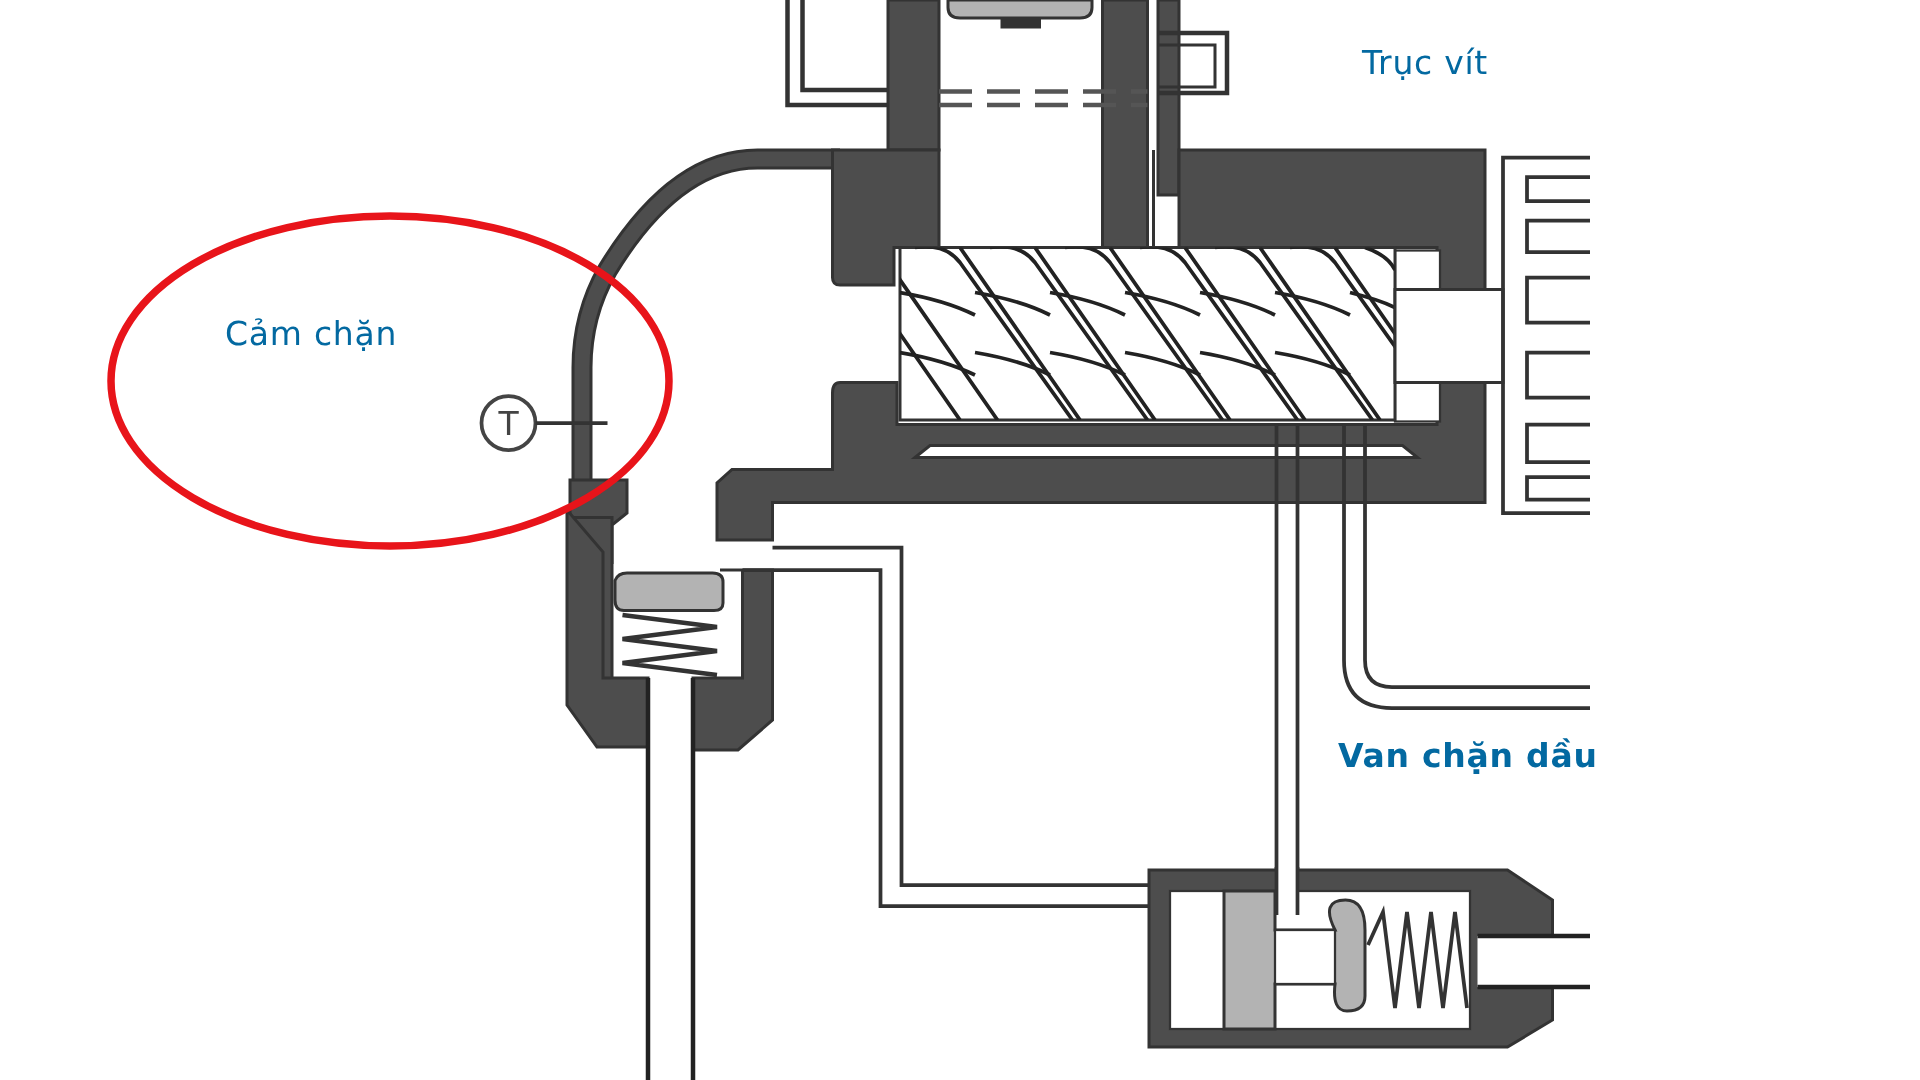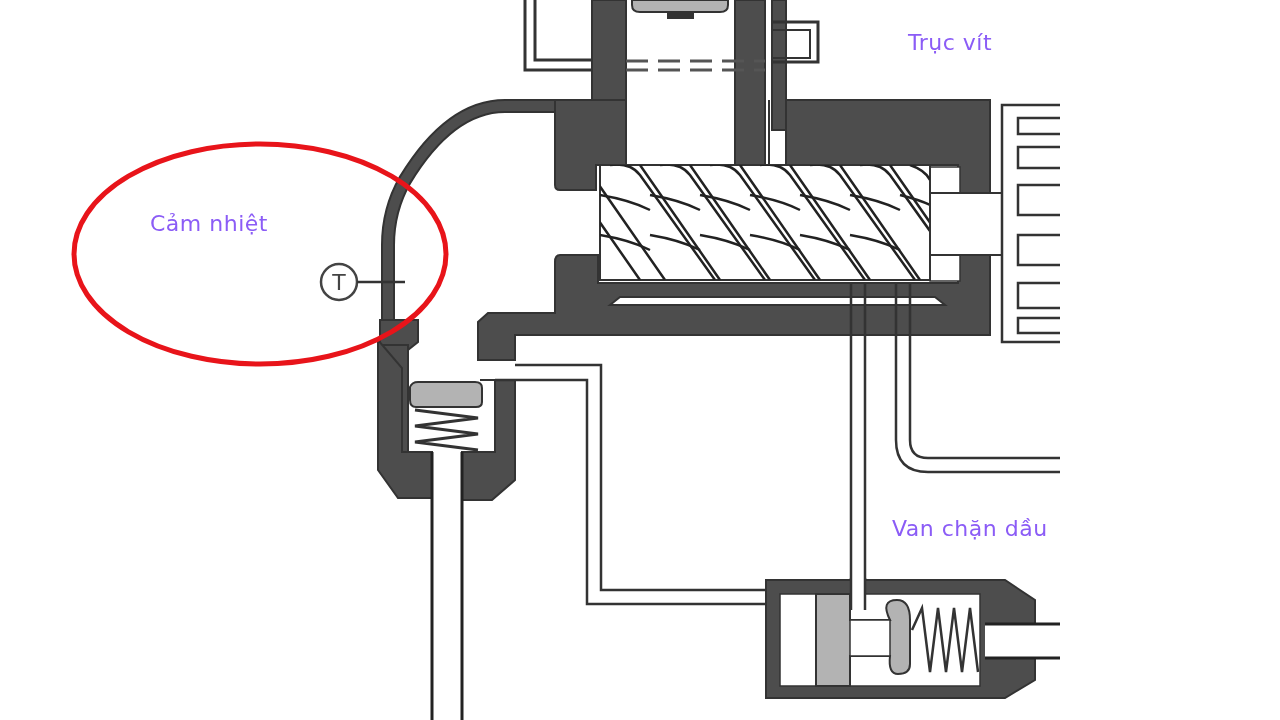--- a/index.html
+++ b/index.html
@@ -1,18 +1,18 @@
 <!DOCTYPE html>
 <html><head>
 <meta charset="utf-8">
 <style>
   html, body { margin:0; padding:0; background:#ffffff; }
   body { width:1280px; height:720px; overflow:hidden; position:relative; font-family:"DejaVu Sans", sans-serif; }
   #stage { position:absolute; left:0; top:0; width:1280px; height:720px; }
-  .label { position:absolute; color:#8b5cf6; font-family:"DejaVu Sans", sans-serif; font-size:22px; letter-spacing:0.5px; line-height:34px; white-space:nowrap; }
+  .label { position:absolute; color:#0369a1; font-family:"DejaVu Sans", sans-serif; font-size:22px; letter-spacing:0.5px; line-height:34px; white-space:nowrap; }
   .label-multi { text-align:center; }
   .t-symbol { font-family:"DejaVu Sans", sans-serif; font-size:22px; fill:#444; }
 </style>
 </head>
 <body>
 
 <div id="stage">
 <svg width="1280" height="720" viewBox="0 0 1280 720" xmlns="http://www.w3.org/2000/svg">
   <defs>
     <clipPath id="rotorClip">
@@ -138,16 +138,16 @@
     <line x1="357" y1="282" x2="405" y2="282" stroke="#333" stroke-width="2.5"></line>
     <text x="339" y="290" text-anchor="middle" class="t-symbol">T</text>
   </g>
 
   <ellipse cx="260" cy="254" rx="186" ry="110" fill="none" stroke="#e8141a" stroke-width="5"></ellipse>
 </svg>
 
   
   <div class="label" style="left:908px; top:26px;">Trục vít</div>
   <div class="label label-multi" style="left:150px; top:207px;">
-    <div>Cảm nhiệt</div>
+    <div>Cảm chặn</div>
   </div>
-  <div class="label" style="left:892px; top:512px;">Van chặn dầu</div>
+  <div class="label" style="left:892px; top:488px;font-weight:bold;">Van chặn dầu</div>
 </div>
 
 </body></html>

